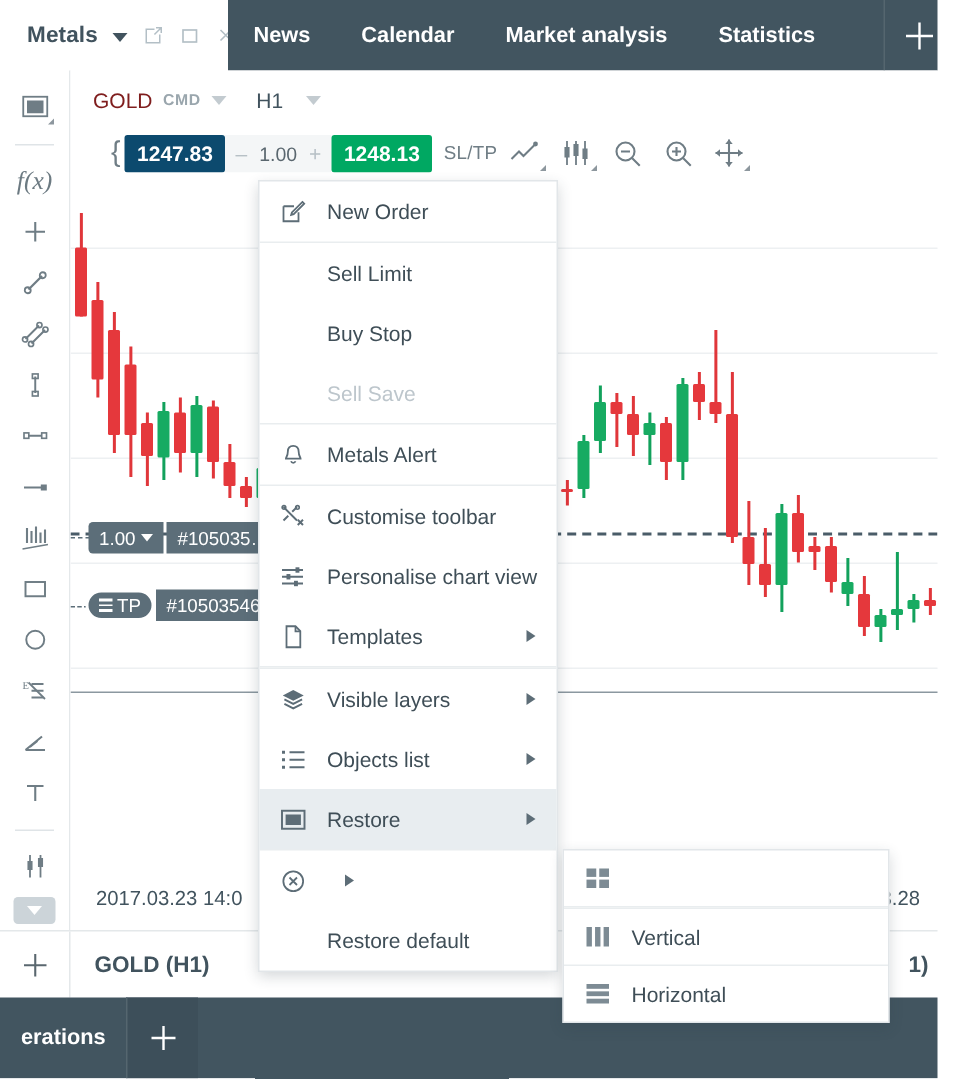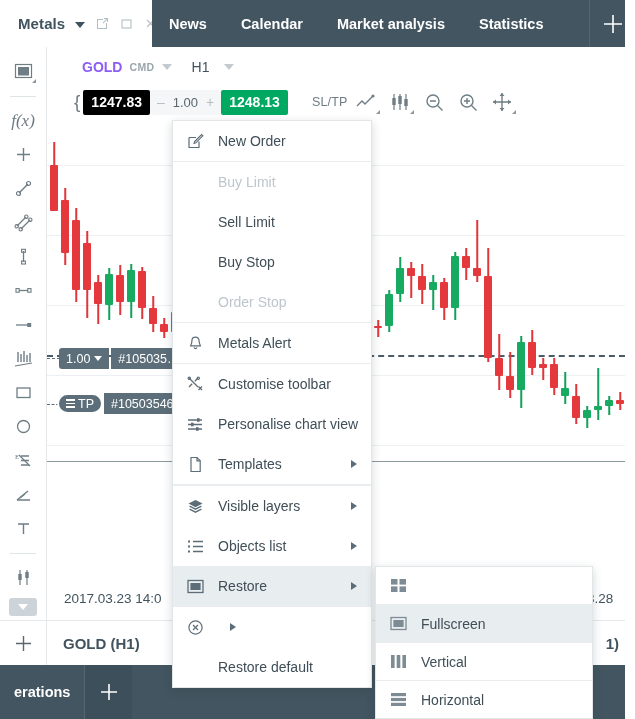--- a/index.html
+++ b/index.html
@@ -61,39 +61,39 @@
     width: 28px; height: 18px; background:#ccd4d9; border-radius:3px;
     display:flex; align-items:center; justify-content:center; margin-top:2px;
   }
   .dropbtn .cd { width:0;height:0;border-left:5px solid transparent;border-right:5px solid transparent;border-top:6px solid #ffffff; }
 
   
   .charthead {
     position: absolute; left: 47px; top: 47px; width: 588px; height: 68px; background:#fff;
   }
   .sym-row { position:absolute; left:15px; top:12px; display:flex; align-items:center; gap:7px; }
-  .sym-name { font-size: 14px; font-weight: bold; color:#8b5cf6;margin-left:20px; }
+  .sym-name { font-size: 14px; font-weight: normal; color:#7f1d1d; }
   .sym-cmd { font-size: 10.5px; font-weight:bold; color:#9aa6ad; letter-spacing:.4px; }
   .sym-caret { width:0;height:0;border-left:5px solid transparent;border-right:5px solid transparent;border-top:6px solid #c3cbd0; }
   .sym-tf { font-size: 14px; color:#41535e; margin-left:13px; }
 
   .trade-row { position:absolute; left:27px; top:42px; display:flex; align-items:center; }
   .brace { color:#6f7d85; font-size:19px; margin-right:3px; font-family:"Liberation Sans",sans-serif;}
   .pricebtn {
     height: 25px; min-width: 66px; display:flex; align-items:center; justify-content:center;
     color:#fff; font-size:14px; font-weight:bold; padding: 0 8px; border-radius:2px;
   }
-  .pricebtn.sell { background:#000000; }
+  .pricebtn.sell { background:#0c4a6e; }
   .pricebtn.buy { background:#00a862; }
   .volbox {
     height:25px; display:flex; align-items:center; background:#f4f6f7; padding:0 7px; gap:8px;
   }
   .volbox .sgn { color:#b7c0c6; font-size:14px; }
   .volbox .val { color:#5a676f; font-size:13px; }
-  .sltp { font-size:12.5px; color:#6f7d85; margin-left:24px; letter-spacing:.2px;}
+  .sltp { font-size:12.5px; color:#6f7d85; margin-left:8px; letter-spacing:.2px;}
   .tb-ico { width:31px; height:26px; display:flex;align-items:center;justify-content:center;
             color:#6f7d85; position:relative; margin-left:3px;}
   .tb-ico .corner { position:absolute;right:2px;bottom:1px;width:0;height:0;
     border-left:4px solid transparent;border-bottom:4px solid #8d979e; }
   .redline { position:absolute; left:471px; top:78px; width:2px; height:34px; background:#e0272b; }
 
   
   .chart {
     position:absolute; left:47px; top:115px; width:588px; height:505px;
     background:#ffffff; overflow:hidden;
@@ -627,31 +627,28 @@
         <div class="mi">
           <span class="mi-ico">
             <svg width="17" height="17" viewBox="0 0 17 17">
               <path d="M2 4.5h7M2 4.5v10h10v-6" fill="none" stroke="#5d6d77" stroke-width="1.2"></path>
               <path d="M14.6 1.6l1.2 1.2-7 7-1.7.5.5-1.7z" fill="none" stroke="#5d6d77" stroke-width="1.2"></path>
             </svg>
           </span>
           <span class="mi-lbl">New Order</span>
         </div>
         <div class="m-sep"></div>
-        <div class="mi disabled noico">
-          <span class="mi-lbl">Buy Limit</span>
-        </div>
         <div class="mi noico">
           <span class="mi-lbl">Sell Limit</span>
         </div>
         <div class="mi noico">
           <span class="mi-lbl">Buy Stop</span>
         </div>
         <div class="mi disabled noico">
-          <span class="mi-lbl">Order Stop</span>
+          <span class="mi-lbl">Sell Save</span>
         </div>
         <div class="m-sep"></div>
         <div class="mi">
           <span class="mi-ico">
             <svg width="17" height="17" viewBox="0 0 17 17">
               <path d="M8.5 2.2c-2.3 0-3.6 1.6-3.6 3.8 0 3-1.3 3.8-1.3 4.8h9.8c0-1-1.3-1.8-1.3-4.8 0-2.2-1.3-3.8-3.6-3.8z" fill="none" stroke="#5d6d77" stroke-width="1.2"></path>
               <path d="M7 12.5a1.6 1.6 0 003 0" fill="none" stroke="#5d6d77" stroke-width="1.2"></path>
             </svg>
           </span>
           <span class="mi-lbl">Metals Alert</span>
@@ -746,29 +743,20 @@
           <span class="mi-ico">
             <svg width="17" height="17" viewBox="0 0 17 17">
               <rect x="1" y="2" width="6.5" height="5.6" fill="#7d8b94"></rect>
               <rect x="9.5" y="2" width="6.5" height="5.6" fill="#7d8b94"></rect>
               <rect x="1" y="9.4" width="6.5" height="5.6" fill="#7d8b94"></rect>
               <rect x="9.5" y="9.4" width="6.5" height="5.6" fill="#7d8b94"></rect>
             </svg>
           </span>
         </div>
         <div class="m-sep"></div>
-        <div class="mi hl">
-          <span class="mi-ico">
-            <svg width="17" height="17" viewBox="0 0 17 17">
-              <rect x="1" y="2.5" width="15" height="12" fill="none" stroke="#7d8b94" stroke-width="1.3"></rect>
-              <rect x="3.4" y="5" width="10.2" height="7" fill="#7d8b94"></rect>
-            </svg>
-          </span>
-          <span class="mi-lbl">Fullscreen</span>
-        </div>
         <div class="m-sep"></div>
         <div class="mi">
           <span class="mi-ico">
             <svg width="17" height="17" viewBox="0 0 17 17">
               <rect x="1" y="2" width="3.6" height="13" fill="#7d8b94"></rect>
               <rect x="6.7" y="2" width="3.6" height="13" fill="#7d8b94"></rect>
               <rect x="12.4" y="2" width="3.6" height="13" fill="#7d8b94"></rect>
             </svg>
           </span>
           <span class="mi-lbl">Vertical</span>

